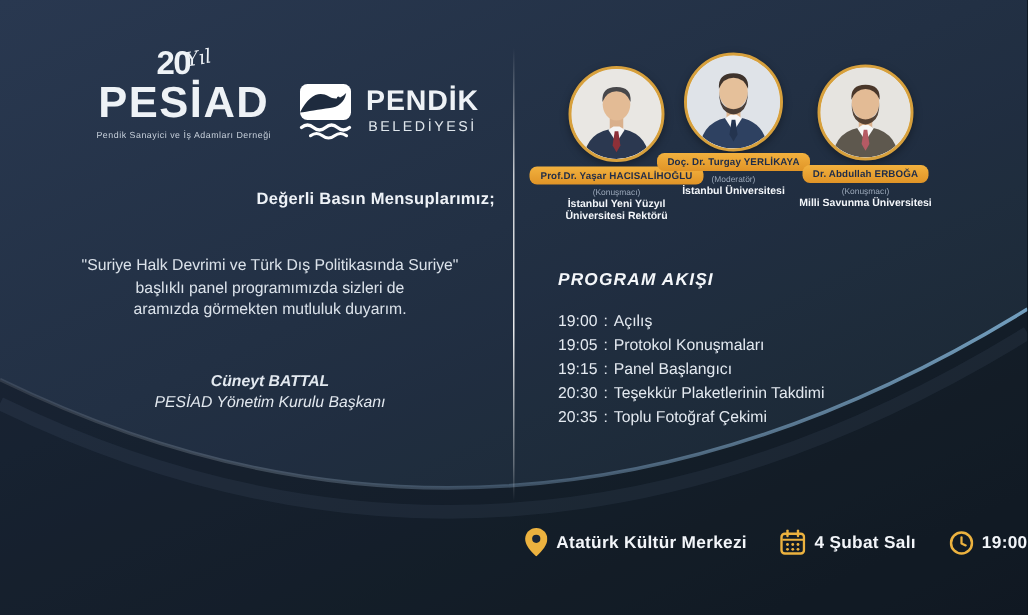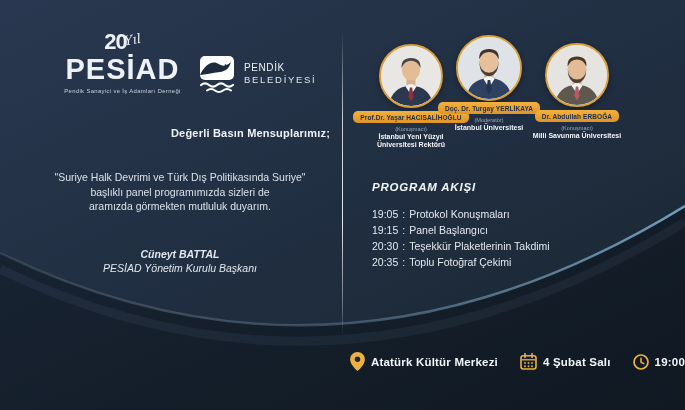--- a/index.html
+++ b/index.html
@@ -17,21 +17,21 @@
   }
   
   .pesiad-logo { position:absolute; left:55px; top:29px; width:135px; text-align:center; }
   .years { display:flex; justify-content:center; align-items:flex-start; height:26px; }
   .y20 { font-size:22px; font-weight:800; letter-spacing:-1px; }
   .yil { font-family:"DejaVu Serif", serif; font-style:italic; font-size:13px;
          margin:3px 0 0 -3px; transform:rotate(-10deg); }
   .org-name { font-size:29px; font-weight:800; letter-spacing:1px; line-height:1.02; }
   .org-sub { font-size:5.9px; letter-spacing:.35px; color:#c8d1dc; margin-top:3px; white-space:nowrap; }
   .pendik-logo { position:absolute; left:197px; top:54px; display:flex; align-items:center; gap:7px; }
-  .pendik-text .p-name { font-size:10px; font-weight:400; letter-spacing:.6px; line-height:1.05; }
+  .pendik-text .p-name { font-size:19px; font-weight:700; letter-spacing:.6px; line-height:1.05; }
   .pendik-text .p-sub  { font-size:9.5px; letter-spacing:1.7px; color:#dfe6ec; margin-top:1px;text-align:center; }
   
   .speaker { position:absolute; width:150px; display:flex; flex-direction:column; align-items:center; }
   .sp1 { left:336px; top:44px; } .sp2 { left:414px; top:35px; } .sp3 { left:502px; top:43px; }
   .photo { border-radius:50%; border:2.5px solid #d7a03c; overflow:hidden;
            box-shadow:0 2px 6px rgba(0,0,0,.35); background:#e9e7e3; }
   .photo svg { display:block; }
   .badge { margin-top:3px; padding:2.5px 7px; border-radius:5px; white-space:nowrap;
            background:linear-gradient(180deg,#f2b13e 0%, #e09427 100%);
            font-size:6.5px; font-weight:800; color:#1e2c49; letter-spacing:.1px; }
@@ -194,20 +194,23 @@
   </div>
   <div class="signature">
     <div class="sig-name">Cüneyt BATTAL</div>
     <div class="sig-title">PESİAD Yönetim Kurulu Başkanı</div>
   </div>
 
   <div class="program">
     <div class="program-title">PROGRAM AKIŞI</div>
     <div class="program-list">
       <div class="prog-item">
+        <span class="ptime">19:00</span><span class="psep">:</span><span class="plabel">Açılış</span>
+      </div>
+      <div class="prog-item">
         <span class="ptime">19:05</span><span class="psep">:</span><span class="plabel">Protokol Konuşmaları</span>
       </div>
       <div class="prog-item">
         <span class="ptime">19:15</span><span class="psep">:</span><span class="plabel">Panel Başlangıcı</span>
       </div>
       <div class="prog-item">
         <span class="ptime">20:30</span><span class="psep">:</span><span class="plabel">Teşekkür Plaketlerinin Takdimi</span>
       </div>
       <div class="prog-item">
         <span class="ptime">20:35</span><span class="psep">:</span><span class="plabel">Toplu Fotoğraf Çekimi</span>

